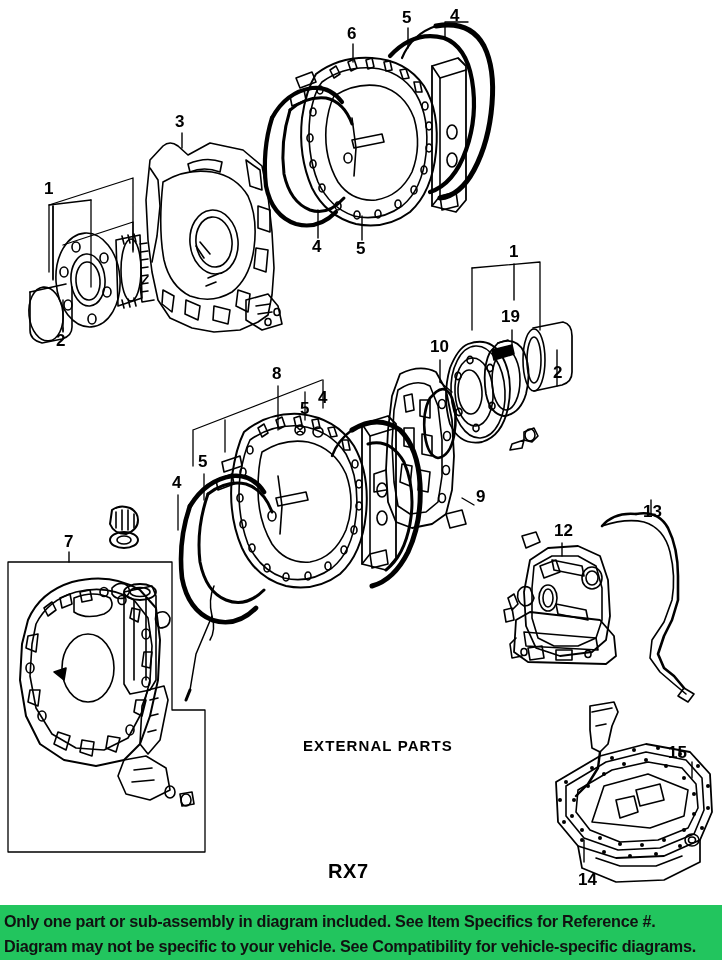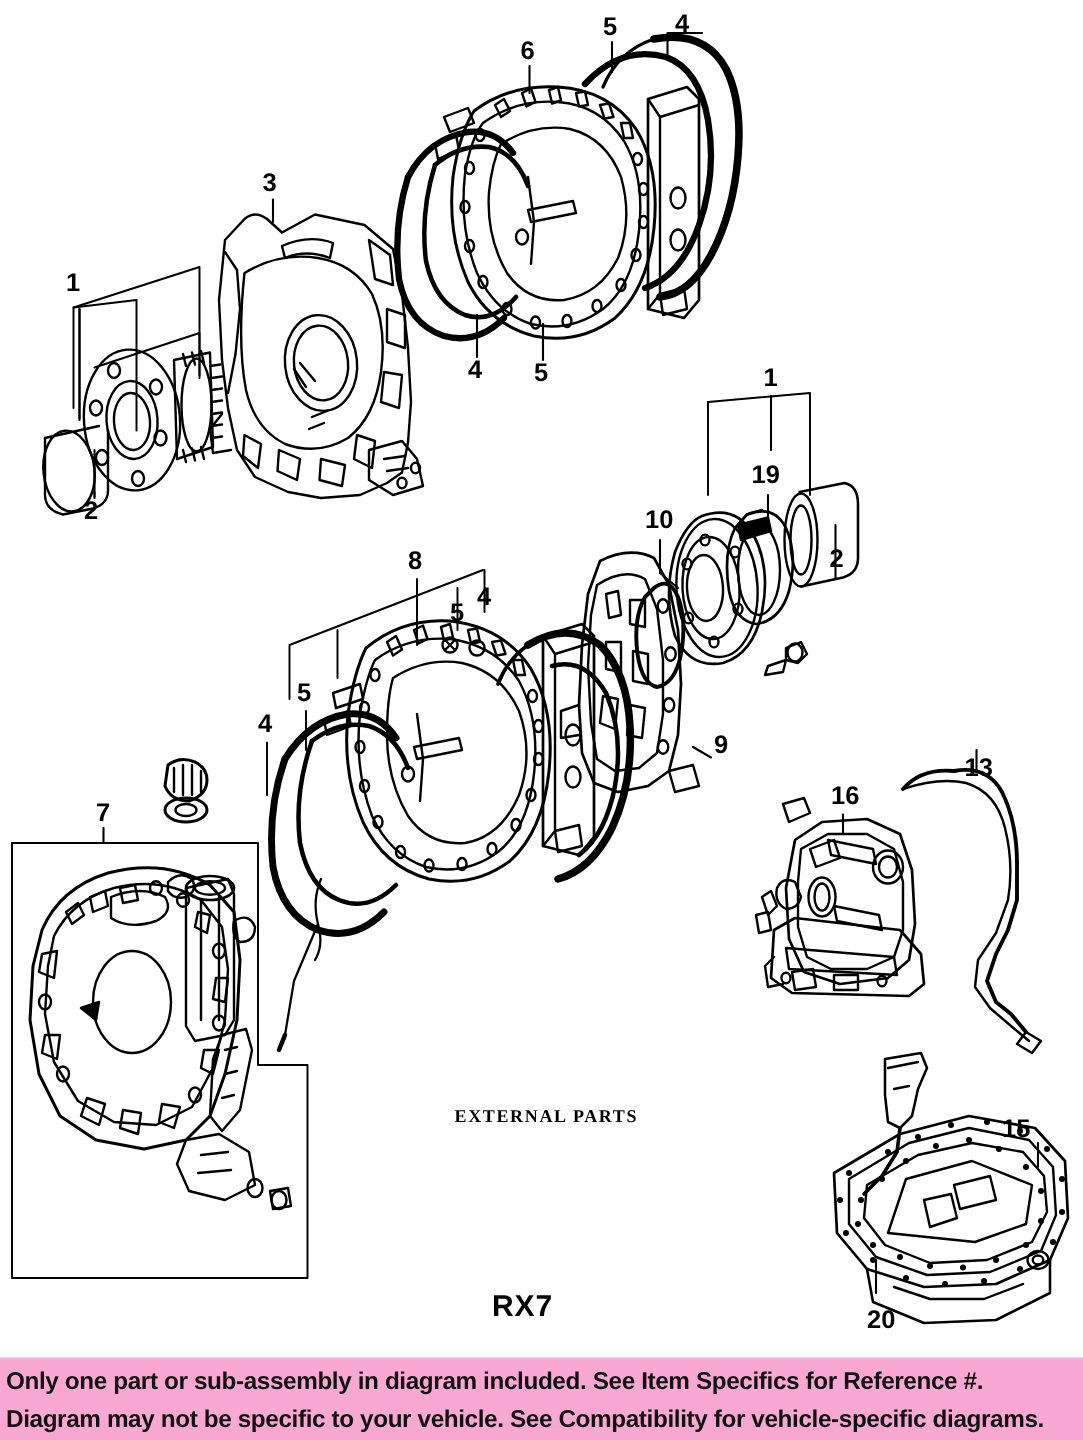--- a/index.html
+++ b/index.html
@@ -29,35 +29,34 @@
   
   .caption{
     position:absolute;
     font-family:"Liberation Sans", sans-serif;
     font-weight:bold;
     color:#000;
     white-space:nowrap;
   }
   #caption-external{
     left:303px;top:737px;
-    font-size:12px;
+    font-size:15px;
     letter-spacing:1.1px;
-    font-family:Liberation Serif, serif;
   }
   #caption-model{
     left:328px;top:860px;
     font-size:20px;
     letter-spacing:0.6px;
   }
   
   #footer-banner{
     position:absolute;
     left:0;top:905px;
     width:722px;height:55px;
-    background:#f9a8d4;
+    background:#22c55e;
     box-sizing:border-box;
     padding:3px 4px 0 4px;
     display:flex;
     flex-direction:column;
     justify-content:center;
     align-items:flex-start;
   }
   #footer-banner .banner-line{
     font-family:"Liberation Sans", sans-serif;
     font-weight:bold;
@@ -511,24 +510,24 @@
   <div class="callout" style="left:501px; top:308px;">19</div>
   <div class="callout" style="left:553px; top:364px;">2</div>
   <div class="callout" style="left:430px; top:338px;text-align:center;">10</div>
   <div class="callout" style="left:476px; top:488px;">9</div>
   <div class="callout" style="left:272px; top:365px;">8</div>
   <div class="callout" style="left:300px; top:400px;">5</div>
   <div class="callout" style="left:318px; top:389px;">4</div>
   <div class="callout" style="left:198px; top:453px;">5</div>
   <div class="callout" style="left:172px; top:474px;">4</div>
   <div class="callout" style="left:64px;  top:533px;">7</div>
-  <div class="callout" style="left:554px; top:522px;">16</div>
+  <div class="callout" style="left:554px; top:522px;">12</div>
   <div class="callout" style="left:643px; top:480px;margin-top:23px;">13</div>
   <div class="callout" style="left:668px; top:744px;">15</div>
-  <div class="callout" style="left:578px; top:871px;">20</div>
+  <div class="callout" style="left:578px; top:871px;">14</div>
 
   <div class="caption" id="caption-external">EXTERNAL PARTS</div>
   <div class="caption" id="caption-model">RX7</div>
 
 </div>
 
 <div id="footer-banner">
   <div class="banner-line">Only one part or sub-assembly in diagram included. See Item Specifics for Reference #.</div>
   <div class="banner-line">Diagram may not be specific to your vehicle. See Compatibility for vehicle-specific diagrams.</div>
 </div>

